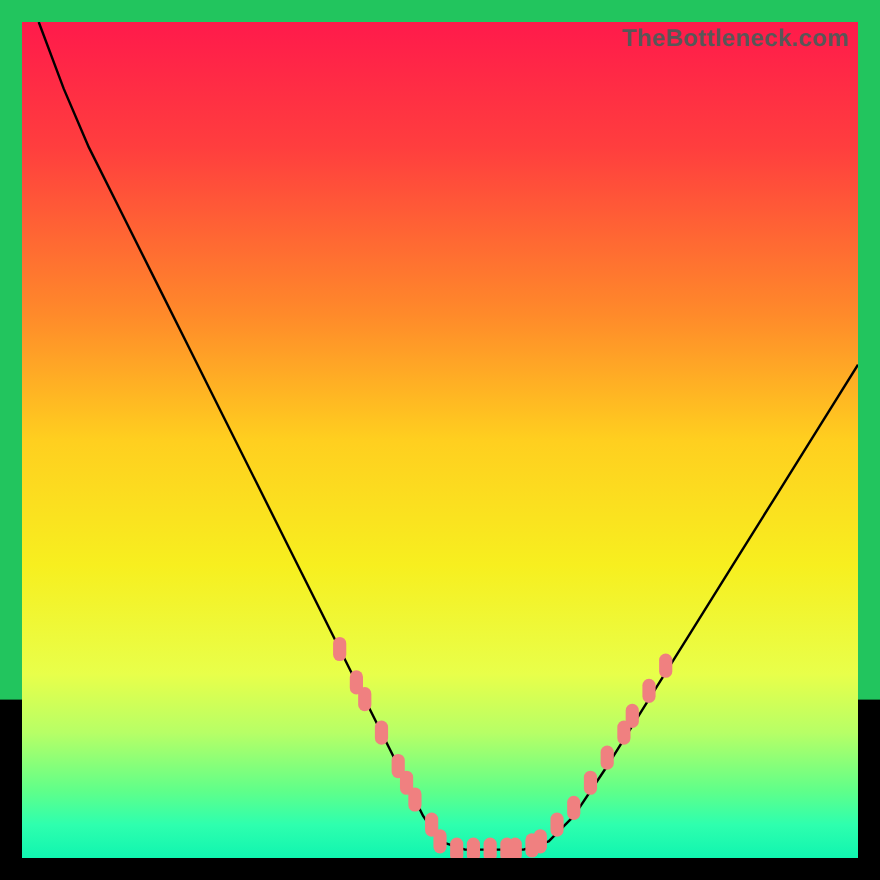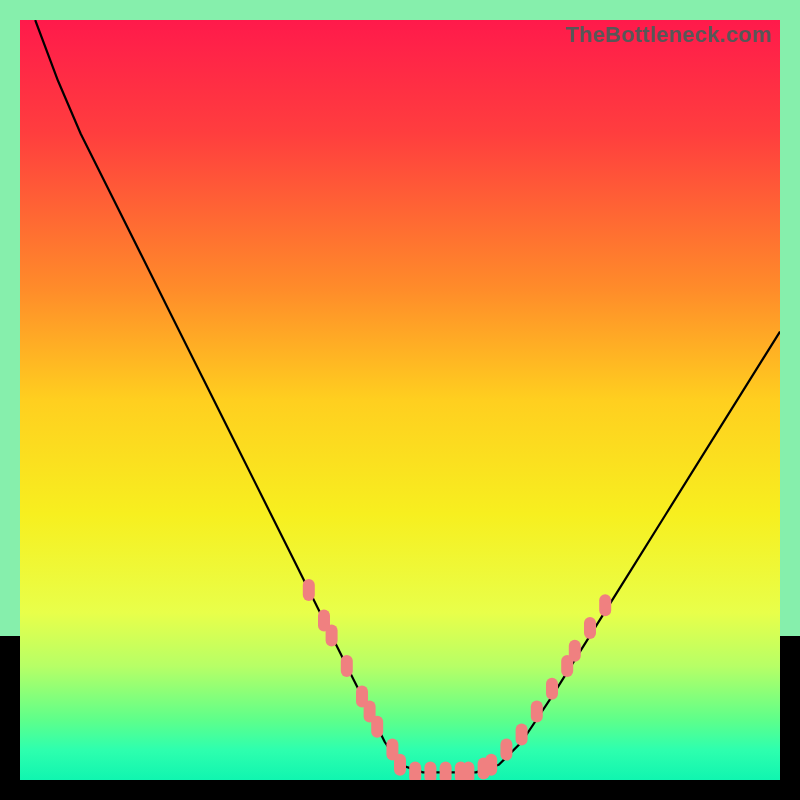--- a/index.html
+++ b/index.html
@@ -1,21 +1,21 @@
 <!DOCTYPE html>
 <html><head>
 <meta charset="utf-8">
 <style>
   * { margin: 0; padding: 0; box-sizing: border-box; }
   html, body { width: 800px; height: 800px; overflow: hidden; background: #000; }
   .frame {
     position: relative;
     width: 800px;
     height: 636px;
-    background: #86efac;
+    background: #22c55e;
   }
   .plot-area {
     position: absolute;
     left: 20px;
     top: 20px;
     width: 760px;
     height: 760px;
     overflow: hidden;
   }
   .gradient-bg {

